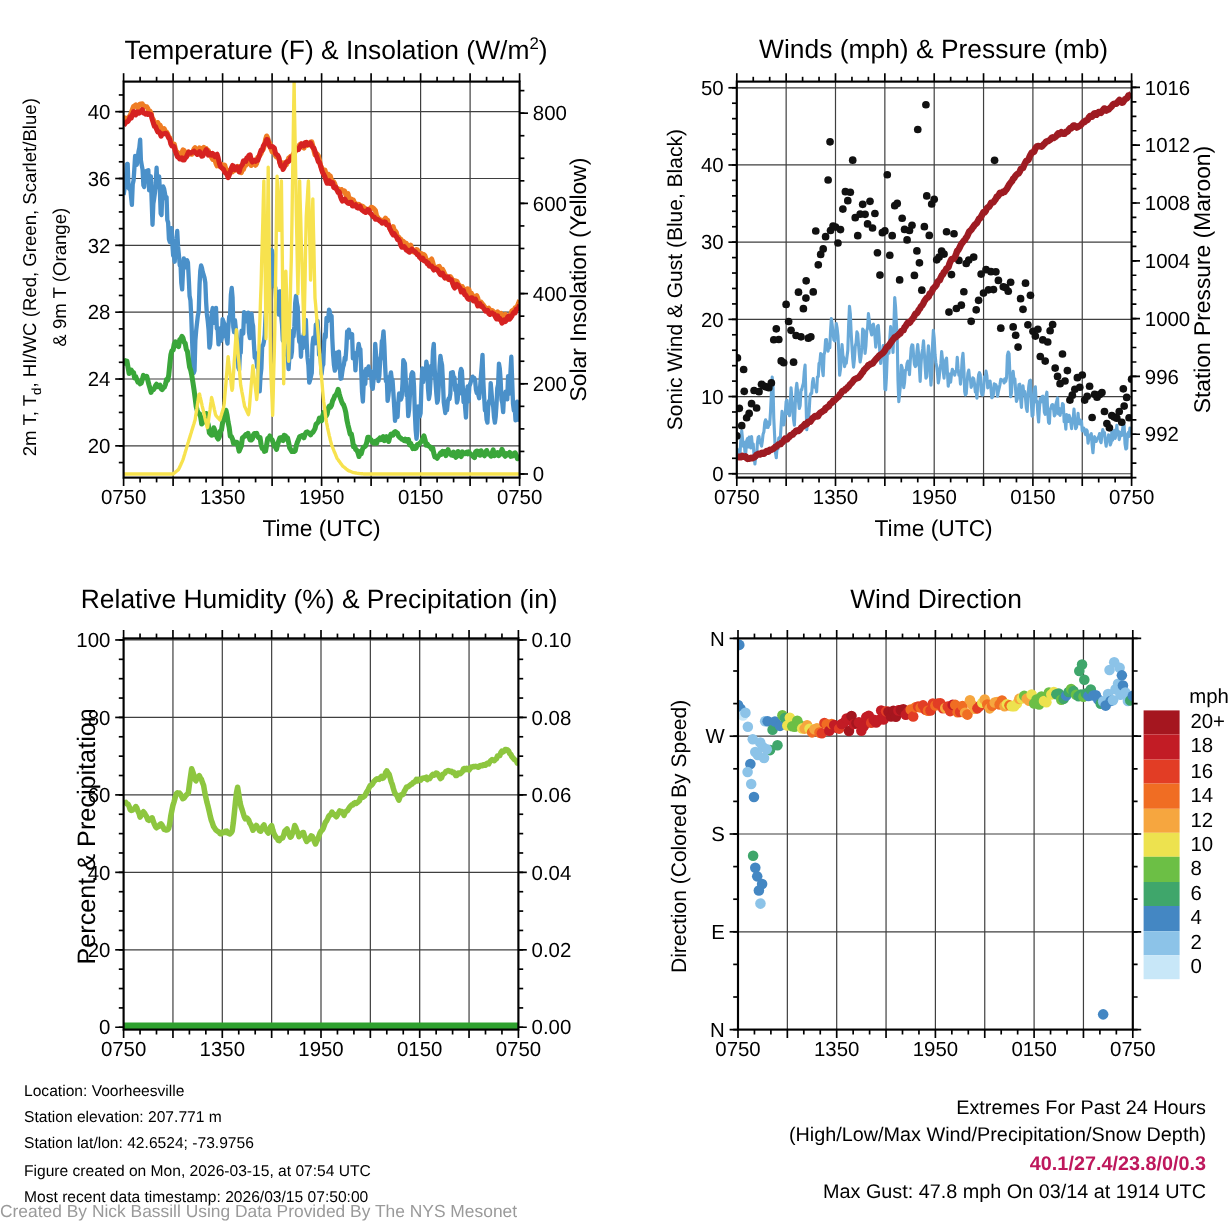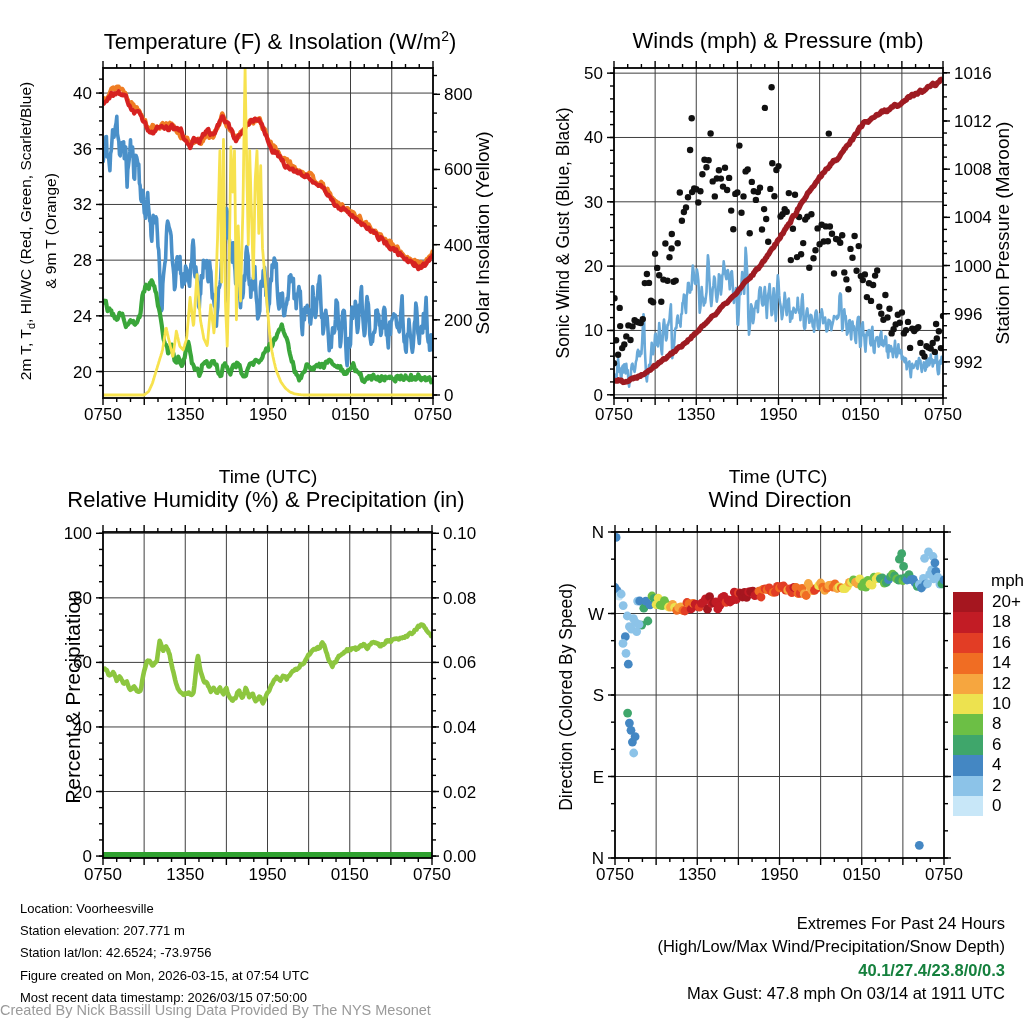--- a/index.html
+++ b/index.html
@@ -3,30 +3,30 @@
 <meta charset="utf-8">
 <style>
   html,body{margin:0;padding:0;}
   body{width:1024px;height:1024px;background:#ffffff;position:relative;overflow:hidden;
        font-family:"Liberation Sans", sans-serif;color:#000;}
   .chart-title{position:absolute;text-align:center;font-size:22px;white-space:nowrap;}
   .chart-title sup{font-size:14px;}
   .ylab{position:absolute;transform:translate(-50%,-50%) rotate(-90deg);transform-origin:center;
         white-space:nowrap;text-align:center;}
   .ylab sub{font-size:11px;}
-  .xlab{position:absolute;text-align:center;font-size:19px;width:200px;margin-top:35px;}
+  .xlab{position:absolute;text-align:center;font-size:19px;width:200px;}
   svg{position:absolute;left:0;top:0;}
   #legend{position:absolute;left:953px;top:570px;}
   #legend .ltitle{margin-left:38px;font-size:17px;height:22px;line-height:22px;}
   #legend .lrow{display:flex;height:20.4px;}
   #legend .sw{width:30px;height:20.4px;}
   #legend .bl{font-size:17px;line-height:20.4px;padding-left:9px;width:44px;}
   #footer-left{position:absolute;left:20px;top:898px;font-size:13px;line-height:22.2px;}
   #footer-right{position:absolute;right:19px;top:912px;font-size:16.5px;line-height:23.3px;text-align:right;}
-  #footer-right .red{color:#15803d;font-weight:bold;}
+  #footer-right .red{color:#be185d;font-weight:bold;}
   #credit{position:absolute;left:0;top:1002px;width:1024px;text-align:left;color:#9a9a9a;font-size:14.5px;}
 </style>
 </head>
 <body>
 
 <div class="chart-title" style="left:80px;top:28px;width:400px"><span>Temperature (F) &amp; Insolation (W/m</span><sup>2</sup><span>)</span></div>
 <div class="chart-title" style="left:578px;top:28px;width:400px">Winds (mph) &amp; Pressure (mb)</div>
 <div class="chart-title" style="left:66px;top:487px;width:400px">Relative Humidity (%) &amp; Precipitation (in)</div>
 <div class="chart-title" style="left:580px;top:487px;width:400px">Wind Direction</div>
 
@@ -1038,15 +1038,15 @@
   <div>Location: Voorheesville</div>
   <div>Station elevation: 207.771 m</div>
   <div>Station lat/lon: 42.6524; -73.9756</div>
   <div>Figure created on Mon, 2026-03-15, at 07:54 UTC</div>
   <div>Most recent data timestamp: 2026/03/15 07:50:00</div>
 </div>
 <div id="footer-right">
   <div>Extremes For Past 24 Hours</div>
   <div>(High/Low/Max Wind/Precipitation/Snow Depth)</div>
   <div class="red">40.1/27.4/23.8/0/0.3</div>
-  <div>Max Gust: 47.8 mph On 03/14 at 1911 UTC</div>
+  <div>Max Gust: 47.8 mph On 03/14 at 1914 UTC</div>
 </div>
 <div id="credit">Created By Nick Bassill Using Data Provided By The NYS Mesonet</div>
 
 </body></html>

